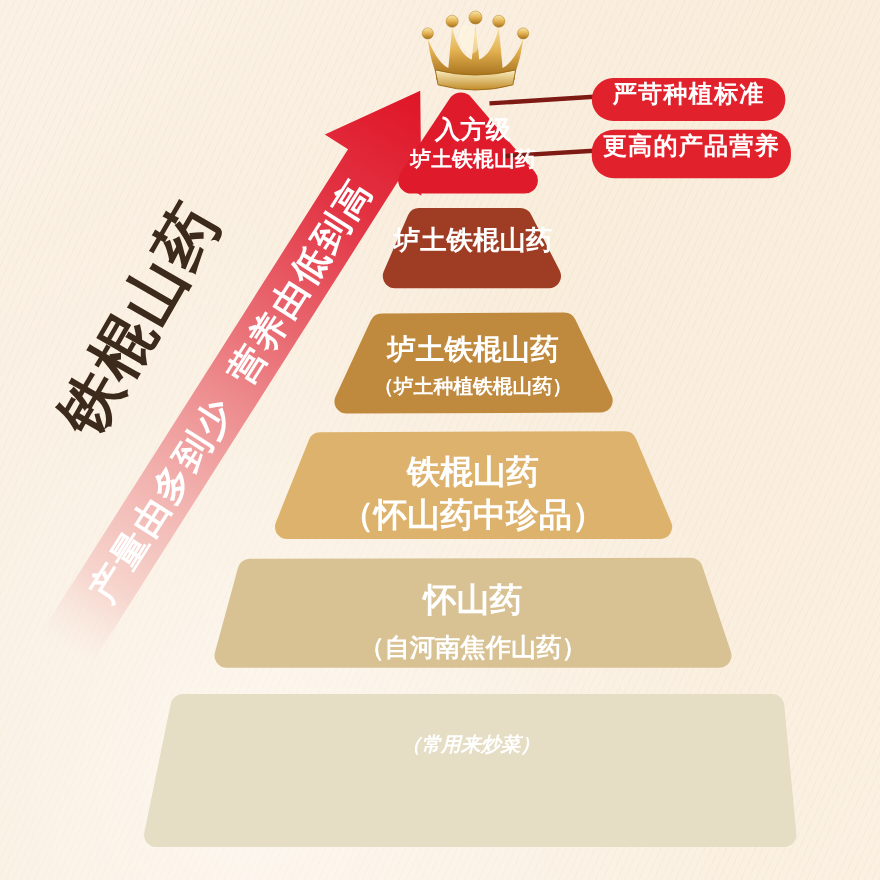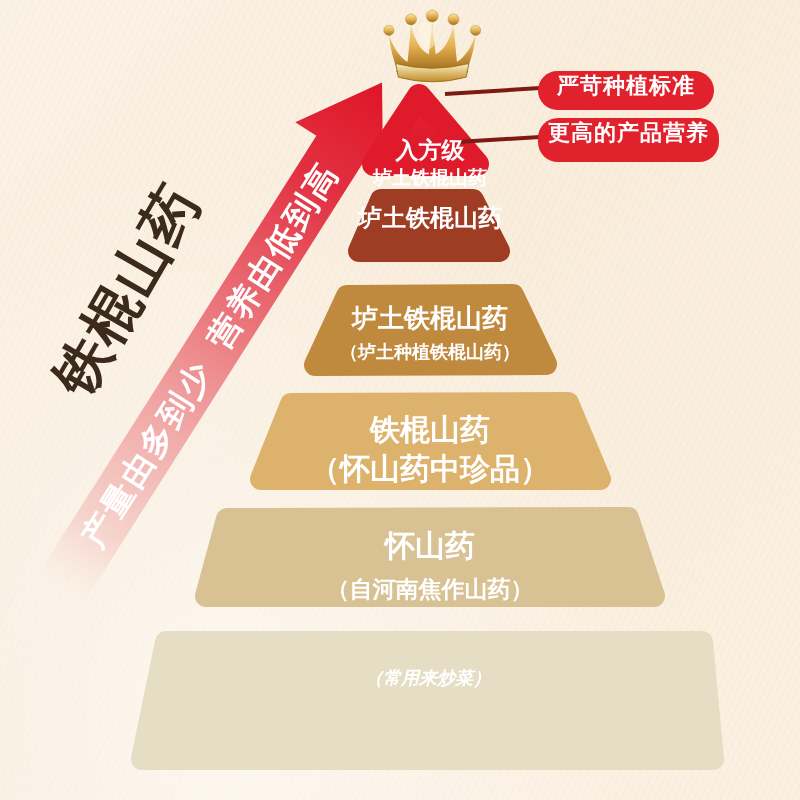--- a/index.html
+++ b/index.html
@@ -8,21 +8,21 @@
     font-family:"DejaVu Sans","Liberation Sans",sans-serif;
     background:
       radial-gradient(ellipse at 28% 88%, rgba(255,255,255,.55), rgba(255,255,255,0) 55%),
       repeating-linear-gradient(115deg, rgba(214,158,118,.07) 0 1px, rgba(255,255,255,0) 1px 6px),
       linear-gradient(135deg,#FBF2E6 0%,#F9EDDC 45%,#FBF1E2 100%);
   }
   svg{position:absolute;left:0;top:0;}
   .lvl-label{position:absolute;text-align:center;color:#FFFFFF;font-weight:bold;line-height:1.15;}
   .lvl-title{display:block;}
   .lvl-sub{display:block;}
-  .l1 .lvl-title{font-size:23px;line-height:26px;margin-top:32px;}
+  .l1 .lvl-title{font-size:23px;line-height:26px;}
   .l1 .lvl-sub{font-size:19px;line-height:24px;margin-top:2px;}
   .l2 .lvl-title{font-size:24px;line-height:28px;}
   .l2 .lvl-sub{font-size:24px;line-height:28px;margin-top:3px;}
   .l3 .lvl-title{font-size:26px;line-height:30px;}
   .l3 .lvl-sub{font-size:18px;line-height:26px;margin-top:6px;}
   .l4 .lvl-title{font-size:30px;line-height:34px;}
   .l4 .lvl-sub{font-size:30px;line-height:28px;margin-top:8px;}
   .l5 .lvl-title{font-size:30px;line-height:34px;}
   .l5 .lvl-sub{font-size:23px;line-height:28px;margin-top:12px;}
   .l6 .lvl-title{font-size:30px;line-height:34px;}

